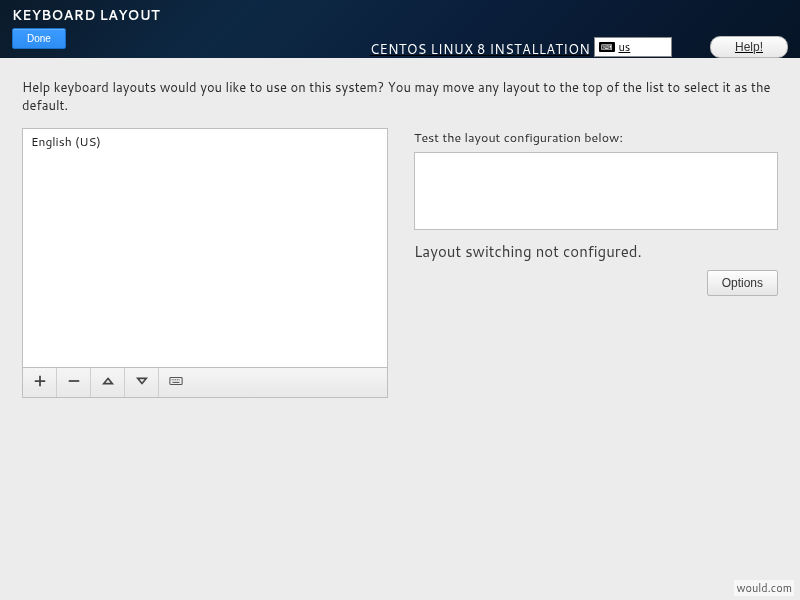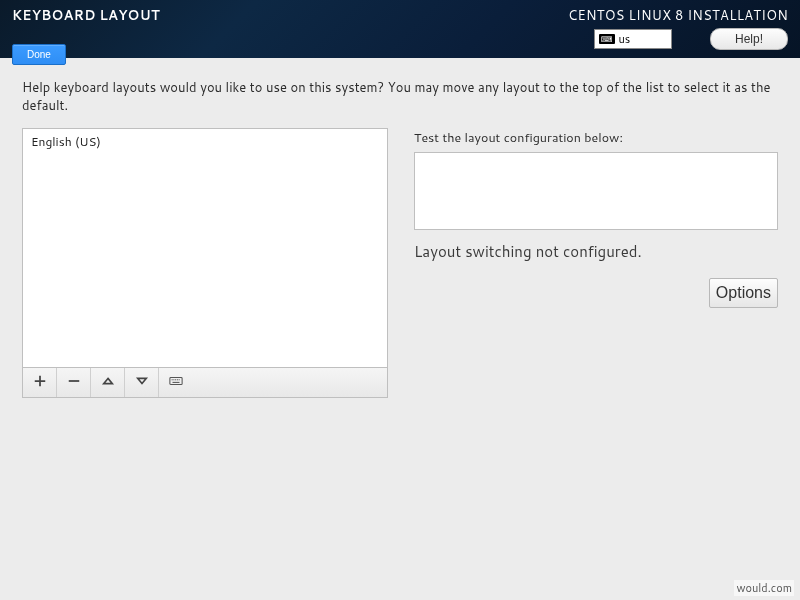--- a/index.html
+++ b/index.html
@@ -12,22 +12,22 @@
       position: relative;
     }
     .header {
       height: 58px;
       background: linear-gradient(135deg, #0a1a2a 0%, #0d2844 30%, #0a1e3a 60%, #061426 100%);
       position: relative;
       padding: 6px 12px 0 12px;
       display: flex;
       justify-content: space-between;
     }
-    .header-left { display: flex; flex-direction: column; align-items: flex-start; gap: 20px; }
-    .header-right { display: flex; flex-direction: column; align-items: flex-end; gap: 4px; }
+    .header-left { display: flex; flex-direction: column; align-items: flex-start; gap: 4px; }
+    .header-right { display: flex; flex-direction: row; align-items: flex-end; gap: 4px; text-decoration: underline; }
     .page-title {
       color: #ffffff;
       font-size: 13px;
       font-weight: 600;
       letter-spacing: 0.3px;
     }
     .install-title {
       color: #ffffff;
       font-size: 13px;
       font-weight: 500;
@@ -137,26 +137,25 @@
     .switch-status {
       font-size: 15px;
       color: #3a3a3a;
       text-align: left;
       margin-top: 6px;
     }
     .options-row { display: flex; justify-content: flex-end; margin-top: 8px; }
     .options-btn {
       background: linear-gradient(to bottom, #fdfdfd, #e6e6e6);
       border: 1px solid #b8b8b8;
-      font-size: 16px;
-      padding: 5px 6px;
+      font-size: 12px;
+      padding: 5px 14px;
       border-radius: 2px;
       cursor: pointer;
       color: #333;
-      margin-top: 8px;
     }
     .watermark {
       position: absolute;
       bottom: 4px;
       right: 6px;
       font-size: 11px;
       color: #555;
       background: rgba(255,255,255,0.6);
       padding: 0 2px;
     }

